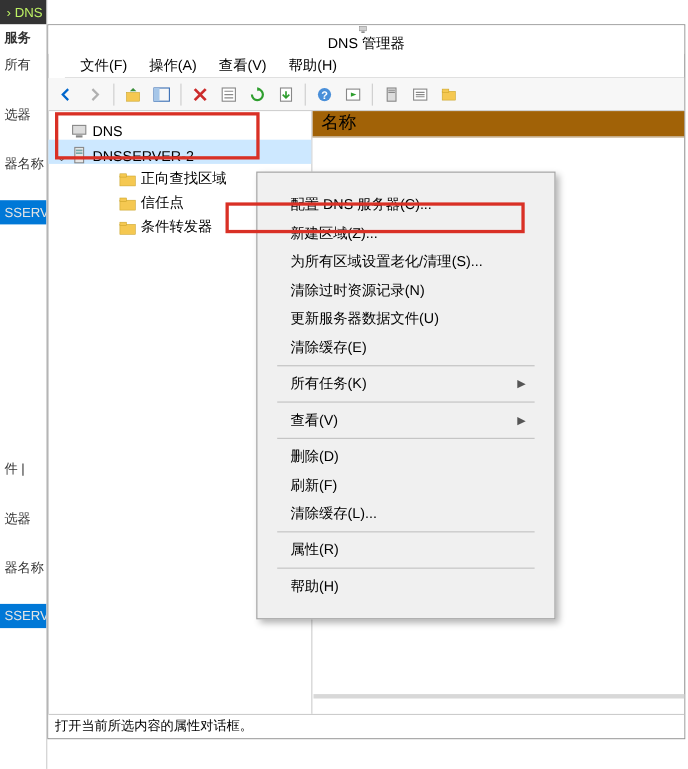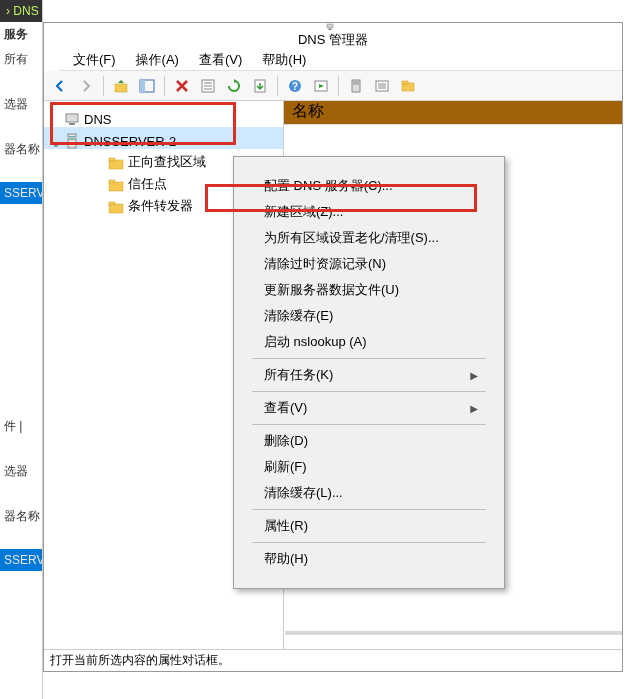--- a/index.html
+++ b/index.html
@@ -397,23 +397,20 @@
     </div>
     <div class="mi">
       <span>清除过时资源记录(N)</span>
     </div>
     <div class="mi">
       <span>更新服务器数据文件(U)</span>
     </div>
     <div class="mi">
       <span>清除缓存(E)</span>
     </div>
-    <div class="mi">
-      <span>启动 nslookup (A)</span>
-    </div>
     <div class="divider"></div>
     <div class="mi">
       <span>所有任务(K)</span>
       <span class="arrow">▶</span>
     </div>
     <div class="divider"></div>
     <div class="mi">
       <span>查看(V)</span>
       <span class="arrow">▶</span>
     </div>

